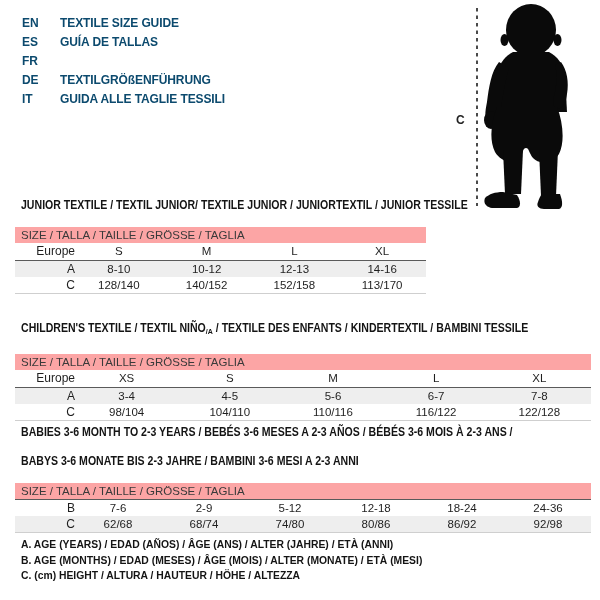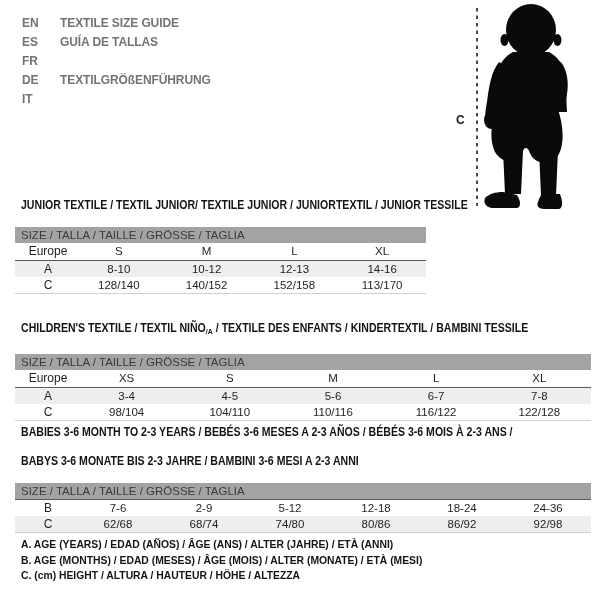--- a/index.html
+++ b/index.html
@@ -4,46 +4,46 @@
 <style>
   html,body{margin:0;padding:0;}
   body{
     width:600px;height:600px;position:relative;background:#ffffff;
     font-family:"Liberation Sans", sans-serif;color:#1c1c1c;overflow:hidden;
   }
   .abs{position:absolute;}
 
   
   .langs{left:22px;top:13px;}
-  .lang-row{display:flex;height:19px;align-items:center;font-weight:700;font-size:12px;letter-spacing:-0.1px;color:#737373;}
+  .lang-row{display:flex;height:19px;align-items:center;font-weight:700;font-size:12px;letter-spacing:-0.1px;color:#0c4a6e;}
   .lang-code{width:38px;flex:none;}
   .lang-label{white-space:nowrap;}
 
   
   .figure{left:448px;top:2px;width:150px;height:212px;}
 
   
   section.tbl{position:absolute;left:15px;}
   .tbl-1{top:198px;width:411px;}
   .tbl-2{top:321px;width:576px;}
   .tbl-3{top:425px;width:576px;}
   .tbl-title{
     margin:0 0 15px 6px;font-weight:700;font-size:12px;line-height:14px;
     white-space:nowrap;transform:scaleX(0.88);transform-origin:0 50%;color:#141414;
   }
   .tbl-title .sub{font-size:8px;vertical-align:-2px;}
   table.size-table{width:100%;border-collapse:collapse;table-layout:fixed;}
   table.size-table th.band{
-    height:16px;line-height:16px;background:#a3a3a3;color:#3a3a3a;
+    height:16px;line-height:16px;background:#fca5a5;color:#3a3a3a;
     font-weight:400;font-size:11.5px;text-align:left;padding:0 0 0 6px;white-space:nowrap;overflow:hidden;
   }
   table.size-table td{
     height:16px;line-height:16px;font-size:11.5px;text-align:center;padding:0;color:#1f1f1f;
   }
-  table.size-table td:first-child{text-align:center;padding-left:6px;font-size:12px;}
+  table.size-table td:first-child{text-align:right;padding-left:6px;font-size:12px;}
   table.size-table tbody tr:nth-child(even) td{background:#eeeeee;}
   table.size-table tbody tr:last-child td{border-bottom:1px solid #cfcfcf;}
   table.has-europe tbody tr:first-child td{border-bottom:1px solid #5a5a5a;height:17px;line-height:17px;}
   table.no-europe th.band{border-bottom:1px solid #5a5a5a;}
 
   
   .legend{left:21px;top:537px;}
   .legend-line{
     font-weight:700;font-size:11.5px;line-height:15.5px;white-space:nowrap;
     transform:scaleX(0.9);transform-origin:0 50%;color:#141414;
@@ -63,20 +63,21 @@
     </div>
     <div class="lang-row">
       <span class="lang-code">FR</span>
     </div>
     <div class="lang-row">
       <span class="lang-code">DE</span>
       <span class="lang-label">TEXTILGRÖßENFÜHRUNG</span>
     </div>
     <div class="lang-row">
       <span class="lang-code">IT</span>
+      <span class="lang-label">GUIDA ALLE TAGLIE TESSILI</span>
     </div>
   </div>
 
 <div class="abs figure">
   <svg width="150" height="212" viewBox="0 0 150 212" aria-hidden="true">
     <line x1="29" y1="6" x2="29" y2="204" stroke="#4a4a4a" stroke-width="2" stroke-dasharray="3.5 4"></line>
     <text x="8" y="122" font-size="12" font-weight="600" fill="#222">C</text>
     <g fill="#0a0a0a" transform="translate(35,0)">
       <ellipse cx="48" cy="28" rx="25" ry="26"></ellipse>
       <ellipse cx="21.5" cy="38" rx="4" ry="6"></ellipse>

